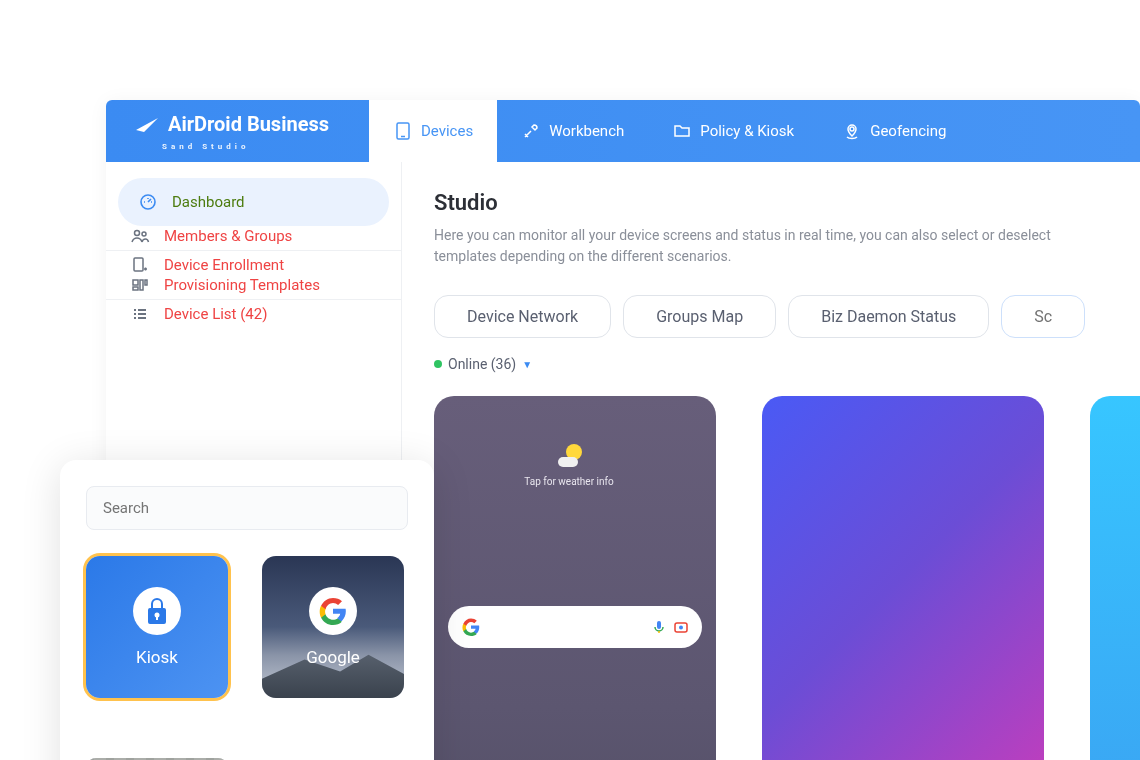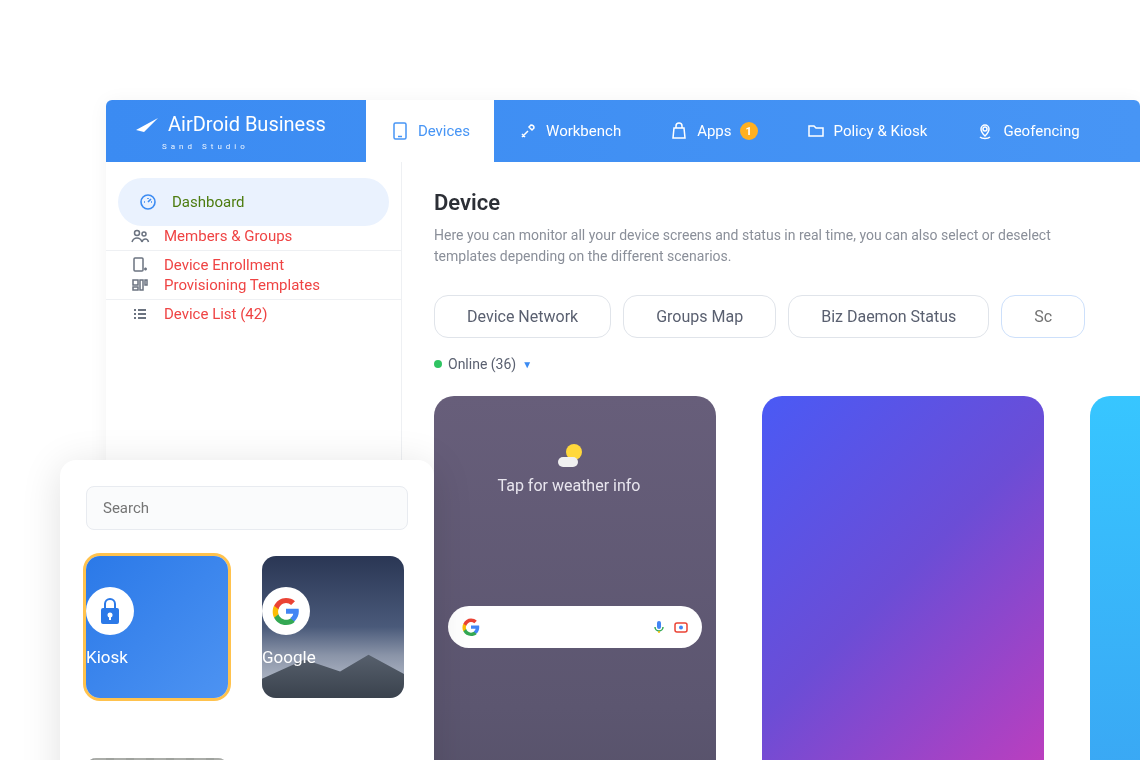--- a/index.html
+++ b/index.html
@@ -1,19 +1,19 @@
 <!DOCTYPE html>
 <html><head>
 <meta charset="utf-8">
 <style>
 *{margin:0;padding:0;box-sizing:border-box;font-family:-apple-system,BlinkMacSystemFont,"Segoe UI",Roboto,sans-serif}
 body{width:1140px;height:760px;overflow:hidden;background:#fff;position:relative}
 .shell{position:absolute;top:100px;left:106px;right:0;bottom:0;background:#fff;border-radius:6px;overflow:visible;box-shadow:0 2px 20px rgba(0,0,0,.05)}
 .topbar{height:62px;background:linear-gradient(90deg,#3b8bf2,#4795f5);display:flex;align-items:center;padding:0 28px;color:#fff;border-radius:6px 6px 0 0}
-.logo{display:flex;align-items:center;gap:8px;font-size:20px;font-weight:400;margin-right:40px;flex-direction:column;align-items:flex-start}
+.logo{display:flex;align-items:center;gap:8px;font-size:20px;font-weight:700;margin-right:40px;flex-direction:column;align-items:flex-start}
 .logo-row{display:flex;align-items:center;gap:8px}
 .logo-sub{font-size:8px;letter-spacing:4px;margin-left:28px;margin-top:-2px;opacity:.9}
 .nav{display:flex;gap:0;height:100%;align-items:flex-end}
 .nav-item{display:flex;align-items:center;gap:8px;padding:0 24px;height:100%;font-size:15px;cursor:pointer;position:relative}
 .nav-item.active{background:#fff;color:#4795f5}
 .badge-dot{width:18px;height:18px;border-radius:50%;background:#ffb020;display:inline-flex;align-items:center;justify-content:center;font-size:11px;font-weight:bold;color:#fff}
 .body{display:flex;height:calc(100% - 62px)}
 .sidebar{width:296px;background:#fff;padding:16px 0;border-right:1px solid #eef0f3}
 .side-item{display:flex;align-items:center;gap:14px;padding:0 24px;font-size:15px;color:#ef4444;cursor:pointer}
 .side-item.active{background:#eaf2fe;color:#4d7c0f;border-radius:999px;margin:0 12px;padding:14px 20px}
@@ -25,29 +25,29 @@
 .tab{padding:11px 32px;border:1px solid #e0e4ea;border-radius:14px;font-size:16px;color:#5a6070;background:#fff;cursor:pointer}
 .tab.active{color:#737373;border-color:#cde0fb}
 .status-row{display:flex;align-items:center;gap:6px;font-size:14px;color:#5a6070;margin-bottom:24px}
 .status-dot{width:8px;height:8px;border-radius:50%;background:#2fc462;display:inline-block}
 .chev{color:#3b8bf2;font-size:10px}
 .devices{display:flex;gap:46px}
 .device{width:282px;height:520px;border-radius:20px;overflow:hidden;position:relative;flex-shrink:0}
 .dev-a{background:linear-gradient(180deg,#675e7a 0%,#5c5670 60%,#504c62 100%)}
 .dev-b{background:linear-gradient(135deg,#4a5af5 0%,#6b4dd6 40%,#b93fbf 80%,#de3884 100%)}
 .dev-c{background:linear-gradient(180deg,#37c6ff,#3b9cf0)}
-.weather-txt{position:absolute;top:48px;left:0;right:12px;text-align:center;color:#e8e5ee;font-size:16px}
+.weather-txt{position:absolute;top:48px;left:0;right:12px;text-align:center;color:#e8e5ee;font-size:10px}
 .sun{width:26px;height:26px;margin:0 auto 6px;position:relative}
 .sun:before{content:"";position:absolute;width:16px;height:16px;background:#ffd83c;border-radius:50%;top:0;right:0}
 .sun:after{content:"";position:absolute;width:20px;height:10px;background:#f0f0f0;border-radius:10px;bottom:3px;left:2px}
 .gsearch{position:absolute;top:210px;left:14px;right:14px;height:42px;background:#fff;border-radius:21px;display:flex;align-items:center;padding:0 14px;gap:8px}
 .floating{position:absolute;left:60px;top:460px;width:374px;background:#fff;border-radius:16px;box-shadow:0 6px 40px rgba(0,0,0,.12);padding:26px 26px 26px;z-index:5}
 .search-box{width:100%;height:44px;border:1px solid #e8ebf0;border-radius:8px;padding:0 16px;font-size:15px;color:#4c1d95;background:#fafbfc;margin-bottom:26px}
 .card-grid{display:grid;grid-template-columns:1fr 1fr;gap:30px}
-.app-card{width:142px;height:142px;border-radius:14px;display:flex;flex-direction:column;align-items:flex-start;justify-content:center;gap:12px;position:relative}
+.app-card{width:142px;height:142px;border-radius:14px;display:flex;flex-direction:column;align-items:center;justify-content:center;gap:12px;position:relative}
 .app-card.sel{box-shadow:0 0 0 3px #ffc24d}
 .card-kiosk{background:linear-gradient(135deg,#2b79e8,#4d93f2)}
 .card-google{background:linear-gradient(180deg,#2a3654 0%,#4a5a7a 50%,#8a94a8 70%,#c4cbd6 100%);position:relative;overflow:hidden}
 .card-google:after{content:"";position:absolute;bottom:0;left:0;right:0;height:48px;background:linear-gradient(180deg,#5a6370,#3a424d);clip-path:polygon(0 60%,30% 20%,55% 45%,75% 10%,100% 50%,100% 100%,0 100%)}
 .card-lbl{color:#fff;font-size:17px;z-index:2}
 .cap-circle{width:48px;height:48px;border-radius:50%;background:#fff;display:flex;align-items:center;justify-content:center;z-index:2}
 .card-extra{width:142px;height:40px;border-radius:10px 10px 0 0;background:linear-gradient(180deg,#d0d2d4,#b8bcc0);margin-top:30px;overflow:hidden;position:relative}
 .card-extra:before{content:"";position:absolute;inset:0;background:repeating-linear-gradient(90deg,#9fa29e 0 8px,#abada9 8px 20px)}
 .icn{width:20px;height:20px;display:inline-flex;align-items:center;justify-content:center}
 svg{display:block}
@@ -79,29 +79,20 @@
       <div class="nav-item">
         <span class="icn">
             <svg width="18" height="18" viewBox="0 0 18 18" fill="none" stroke="#fff" stroke-width="1.5">
               <path d="M3 15 L9 9 M12 3a3 3 0 0 1 3 3l-2 2-3-3z M6 15l-3-3"></path>
             </svg>
           </span>
         <span>Workbench</span>
       </div>
       <div class="nav-item">
         <span class="icn">
-            <svg width="16" height="18" viewBox="0 0 16 18" fill="none" stroke="#fff" stroke-width="1.5">
-              <path d="M3 6h10l1 10H2z M5 6V4a3 3 0 0 1 6 0v2"></path>
-            </svg>
-          </span>
-        <span>Apps</span>
-        <span class="badge-dot">1</span>
-      </div>
-      <div class="nav-item">
-        <span class="icn">
             <svg width="18" height="16" viewBox="0 0 18 16" fill="none" stroke="#fff" stroke-width="1.5">
               <path d="M2 3h5l2 2h7v8H2z"></path>
             </svg>
           </span>
         <span>Policy &amp; Kiosk</span>
       </div>
       <div class="nav-item">
         <span class="icn">
             <svg width="18" height="18" viewBox="0 0 18 18" fill="none" stroke="#fff" stroke-width="1.5">
               <circle cx="9" cy="7" r="2"></circle>
@@ -160,21 +151,21 @@
         <span class="icn">
             <svg width="18" height="16" viewBox="0 0 18 16" fill="none" stroke="#6b7380" stroke-width="1.8">
               <path d="M3 4h2 M7 4h8 M3 8h2 M7 8h8 M3 12h2 M7 12h8"></path>
             </svg>
           </span>
         <span>Device List (42)</span>
       </div>
     </div>
 
     <div class="main">
-      <div class="page-title">Device</div>
+      <div class="page-title">Studio</div>
       <div class="page-desc">Here you can monitor all your device screens and status in real time, you can also select or deselect templates depending on the different scenarios.</div>
       <div class="tabs">
         <div class="tab">Device Network</div>
         <div class="tab">Groups Map</div>
         <div class="tab">Biz Daemon Status</div>
         <div class="tab active">Sc</div>
       </div>
       <div class="status-row">
         <span class="status-dot"></span>
         <span>Online (36)</span>

